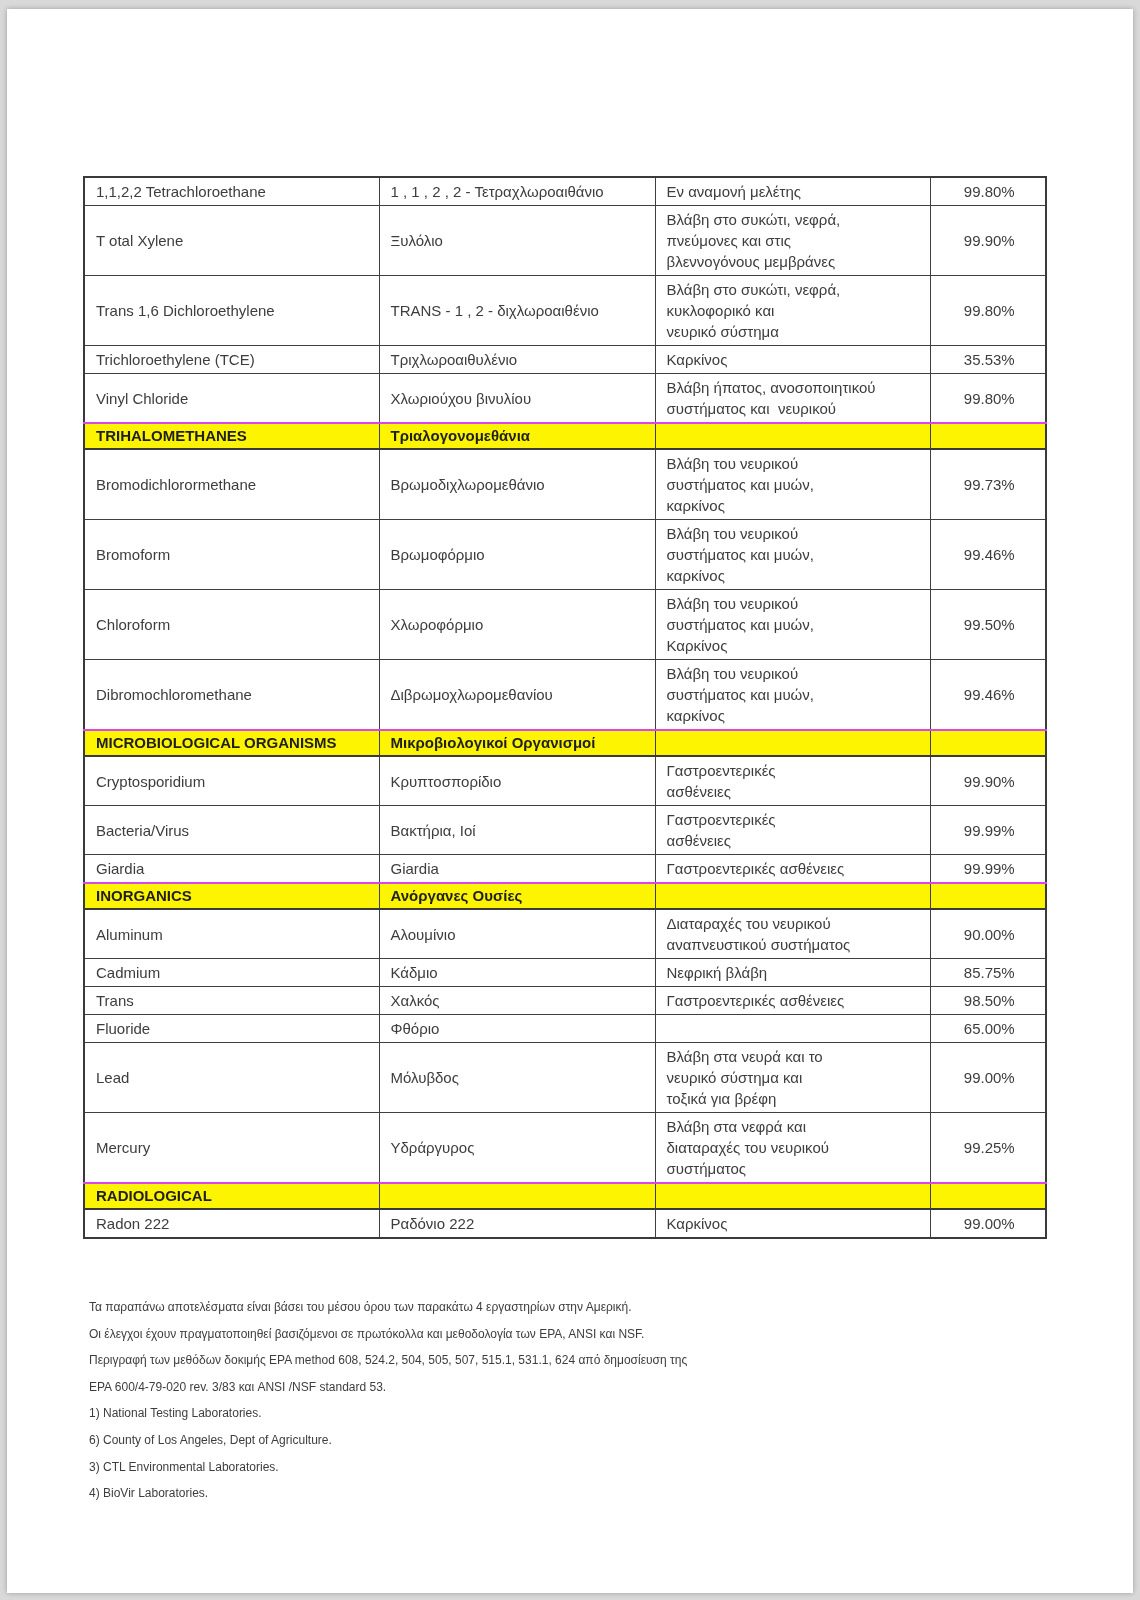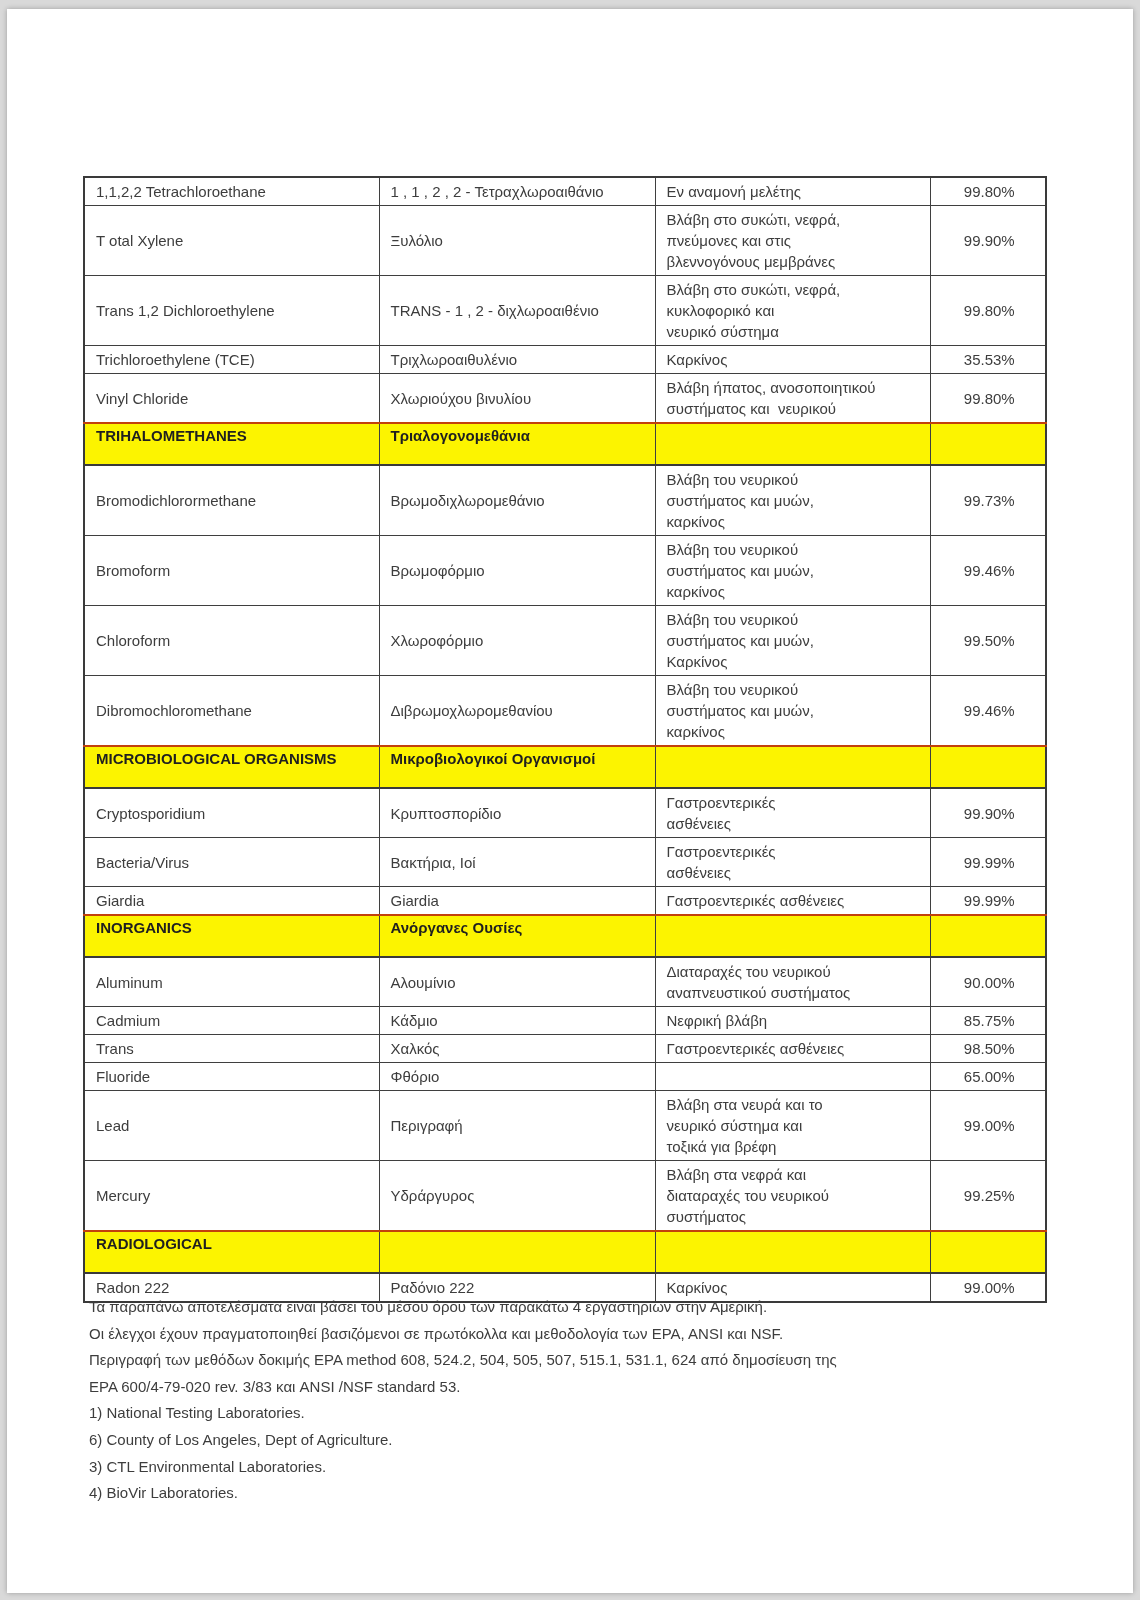--- a/index.html
+++ b/index.html
@@ -35,30 +35,30 @@
     overflow: hidden;
   }
   td.effects { white-space: pre-wrap; padding-left: 9px; margin-top: 39px; }
   td.pct { text-align: center; padding-left: 4px; padding-right: 4px; }
   tr.section td {
     background: #fcf400;
     font-weight: bold;
     color: #1f1f1f;
     font-size: 15px;
     line-height: 19px;
-    padding-top: 2px; padding-bottom: 19px;
-    border-top: 2px solid #c2410c;
+    padding-top: 2px; padding-bottom: 3px;
+    border-top: 2px solid #d946ef;
     border-bottom: 2px solid #3a3a3a;
   }
   .footnotes {
     position: absolute;
     left: 82px; top: 1285px;
     width: 980px;
     color: #3d3d3d;
-    font-size: 15px;
+    font-size: 12px;
     line-height: 26.6px;
   }
 </style>
 </head>
 <body>
 
 <div class="page">
   <table class="contaminants">
     <colgroup>
       <col style="width:295px">
@@ -75,21 +75,21 @@
         </tr>
         <tr class="data">
           <td class="name">T otal Xylene</td>
           <td class="name">Ξυλόλιο</td>
           <td class="effects">Βλάβη στο συκώτι, νεφρά,
 πνεύμονες και στις
 βλεννογόνους μεμβράνες</td>
           <td class="pct">99.90%</td>
         </tr>
         <tr class="data">
-          <td class="name">Trans 1,2 Dichloroethylene</td>
+          <td class="name">Trans 1,6 Dichloroethylene</td>
           <td class="name">TRANS - 1 , 2 - διχλωροαιθένιο</td>
           <td class="effects">Βλάβη στο συκώτι, νεφρά,
 κυκλοφορικό και
 νευρικό σύστημα</td>
           <td class="pct">99.80%</td>
         </tr>
         <tr class="data">
           <td class="name">Trichloroethylene (TCE)</td>
           <td class="name">Τριχλωροαιθυλένιο</td>
           <td class="effects">Καρκίνος</td>
@@ -192,21 +192,21 @@
           <td class="pct">98.50%</td>
         </tr>
         <tr class="data">
           <td class="name">Fluoride</td>
           <td class="name">Φθόριο</td>
           <td class="effects"></td>
           <td class="pct">65.00%</td>
         </tr>
         <tr class="data">
           <td class="name">Lead</td>
-          <td class="name">Περιγραφή</td>
+          <td class="name">Μόλυβδος</td>
           <td class="effects">Βλάβη στα νευρά και το
 νευρικό σύστημα και
 τοξικά για βρέφη</td>
           <td class="pct">99.00%</td>
         </tr>
         <tr class="data">
           <td class="name">Mercury</td>
           <td class="name">Υδράργυρος</td>
           <td class="effects">Βλάβη στα νεφρά και
 διαταραχές του νευρικού

